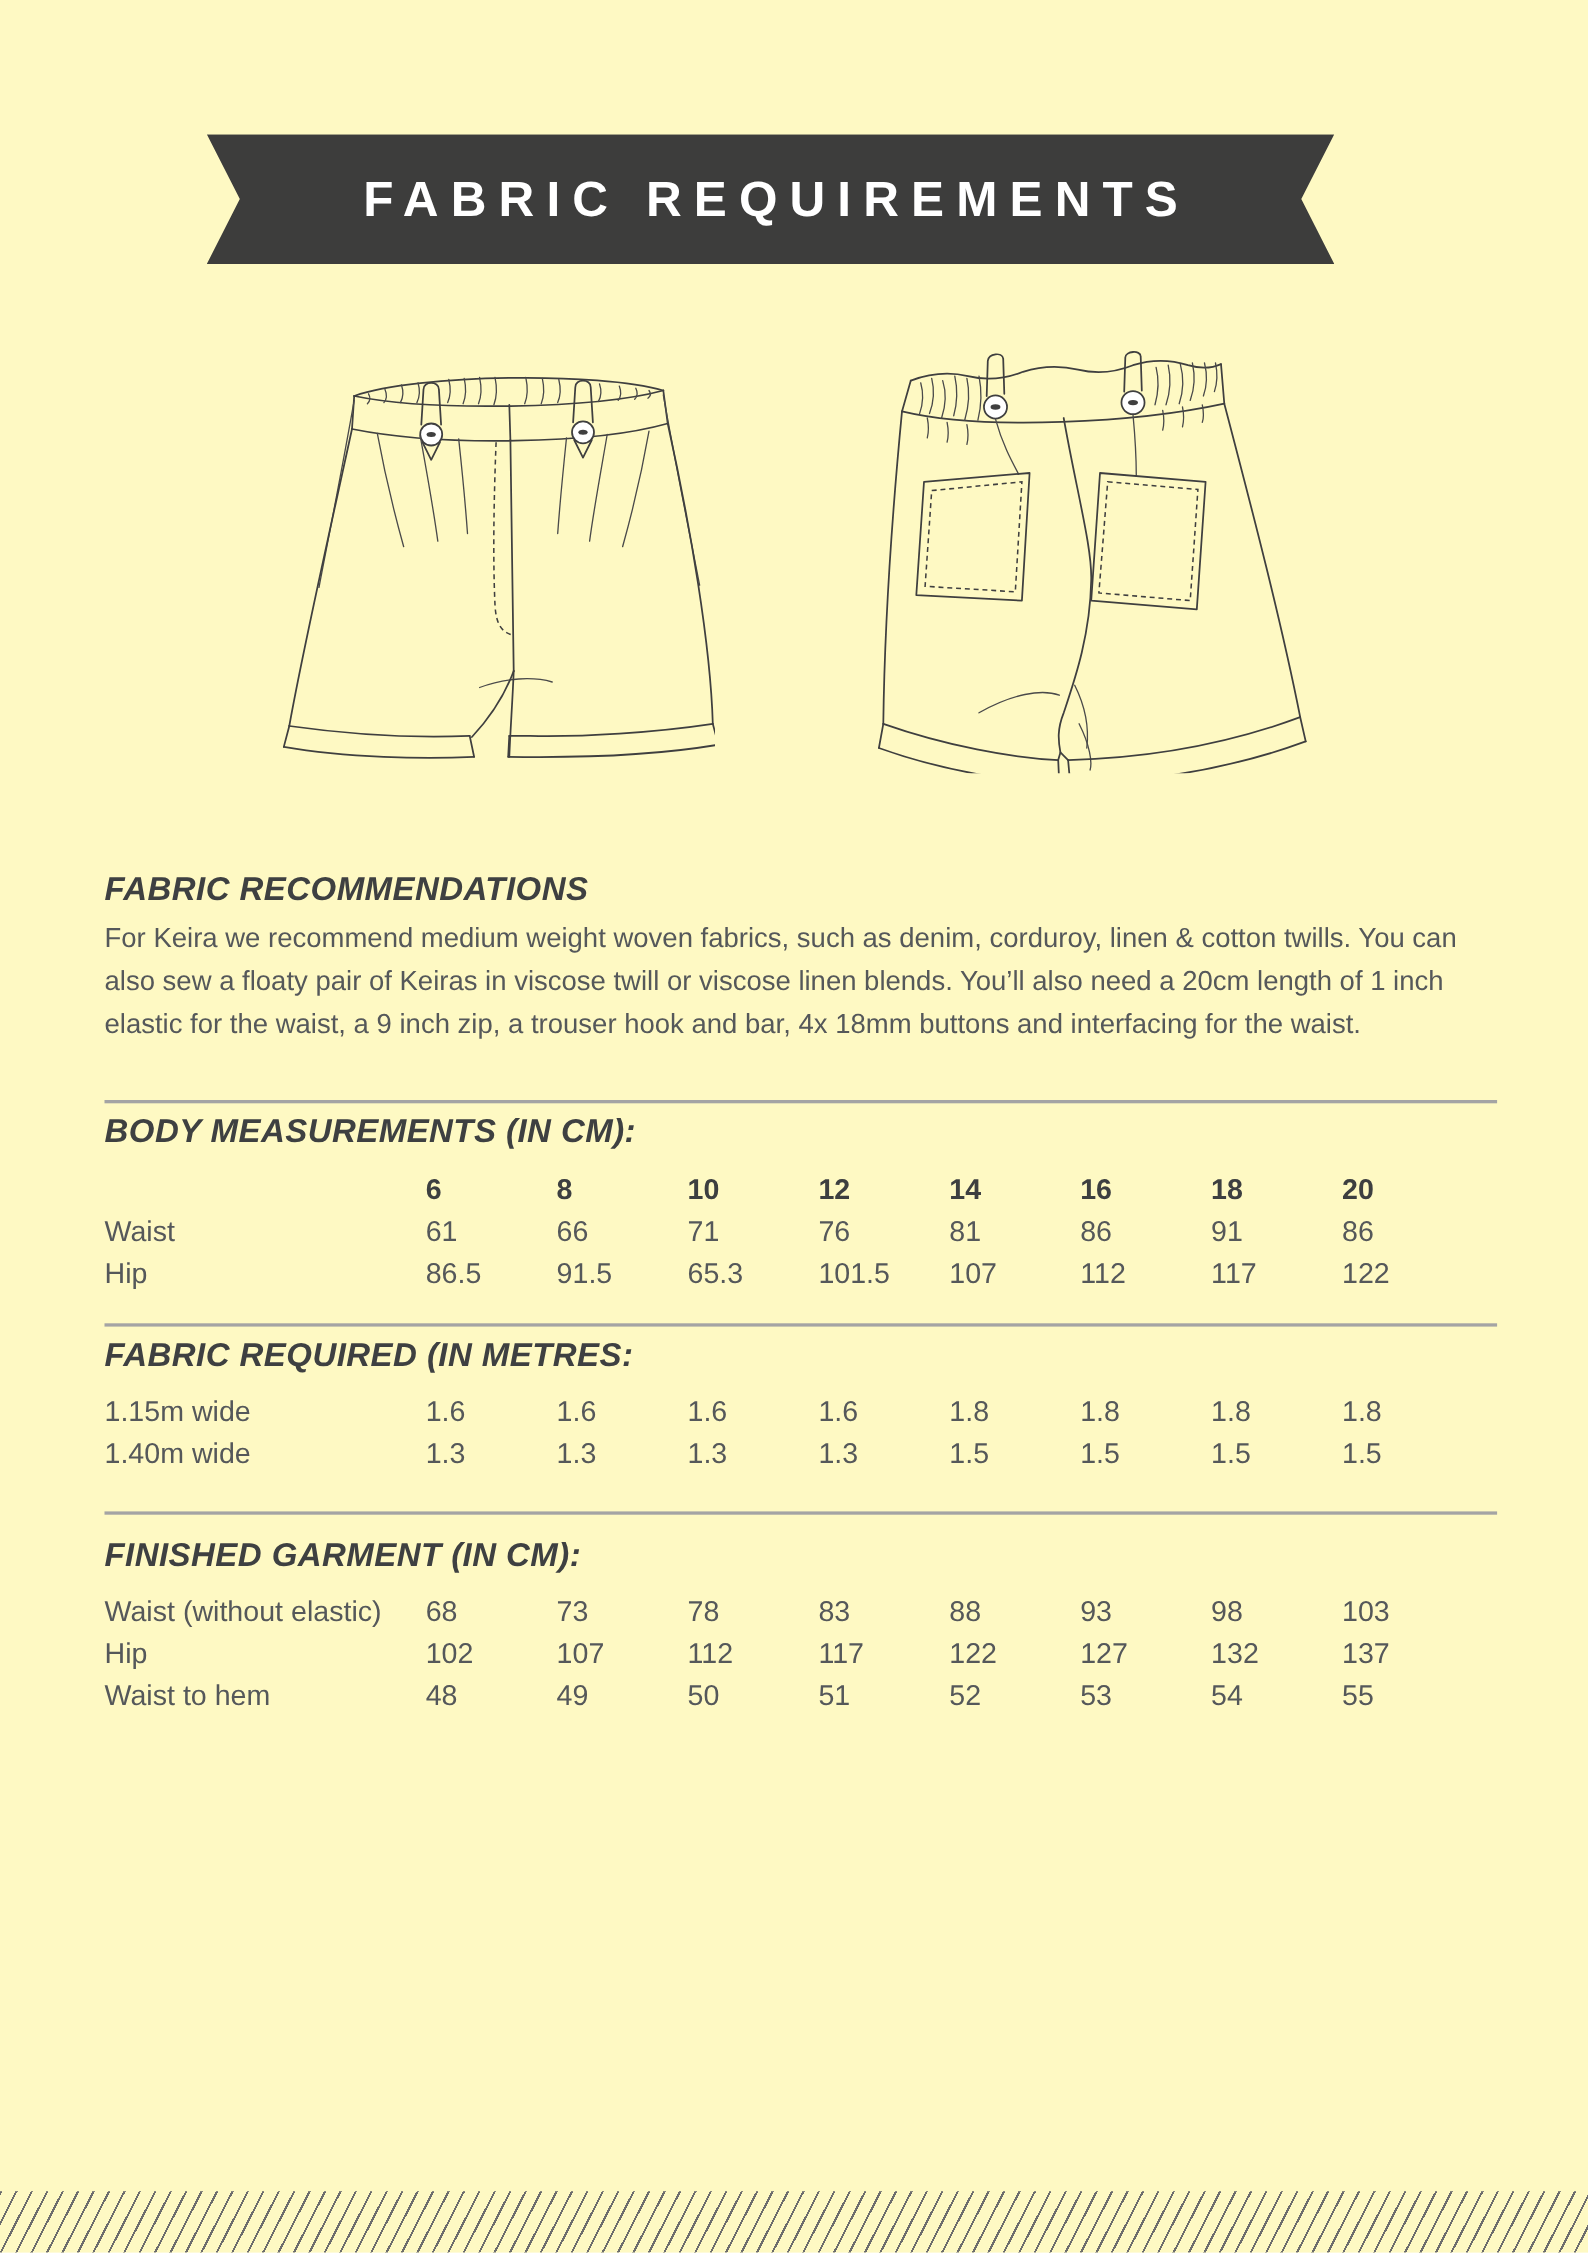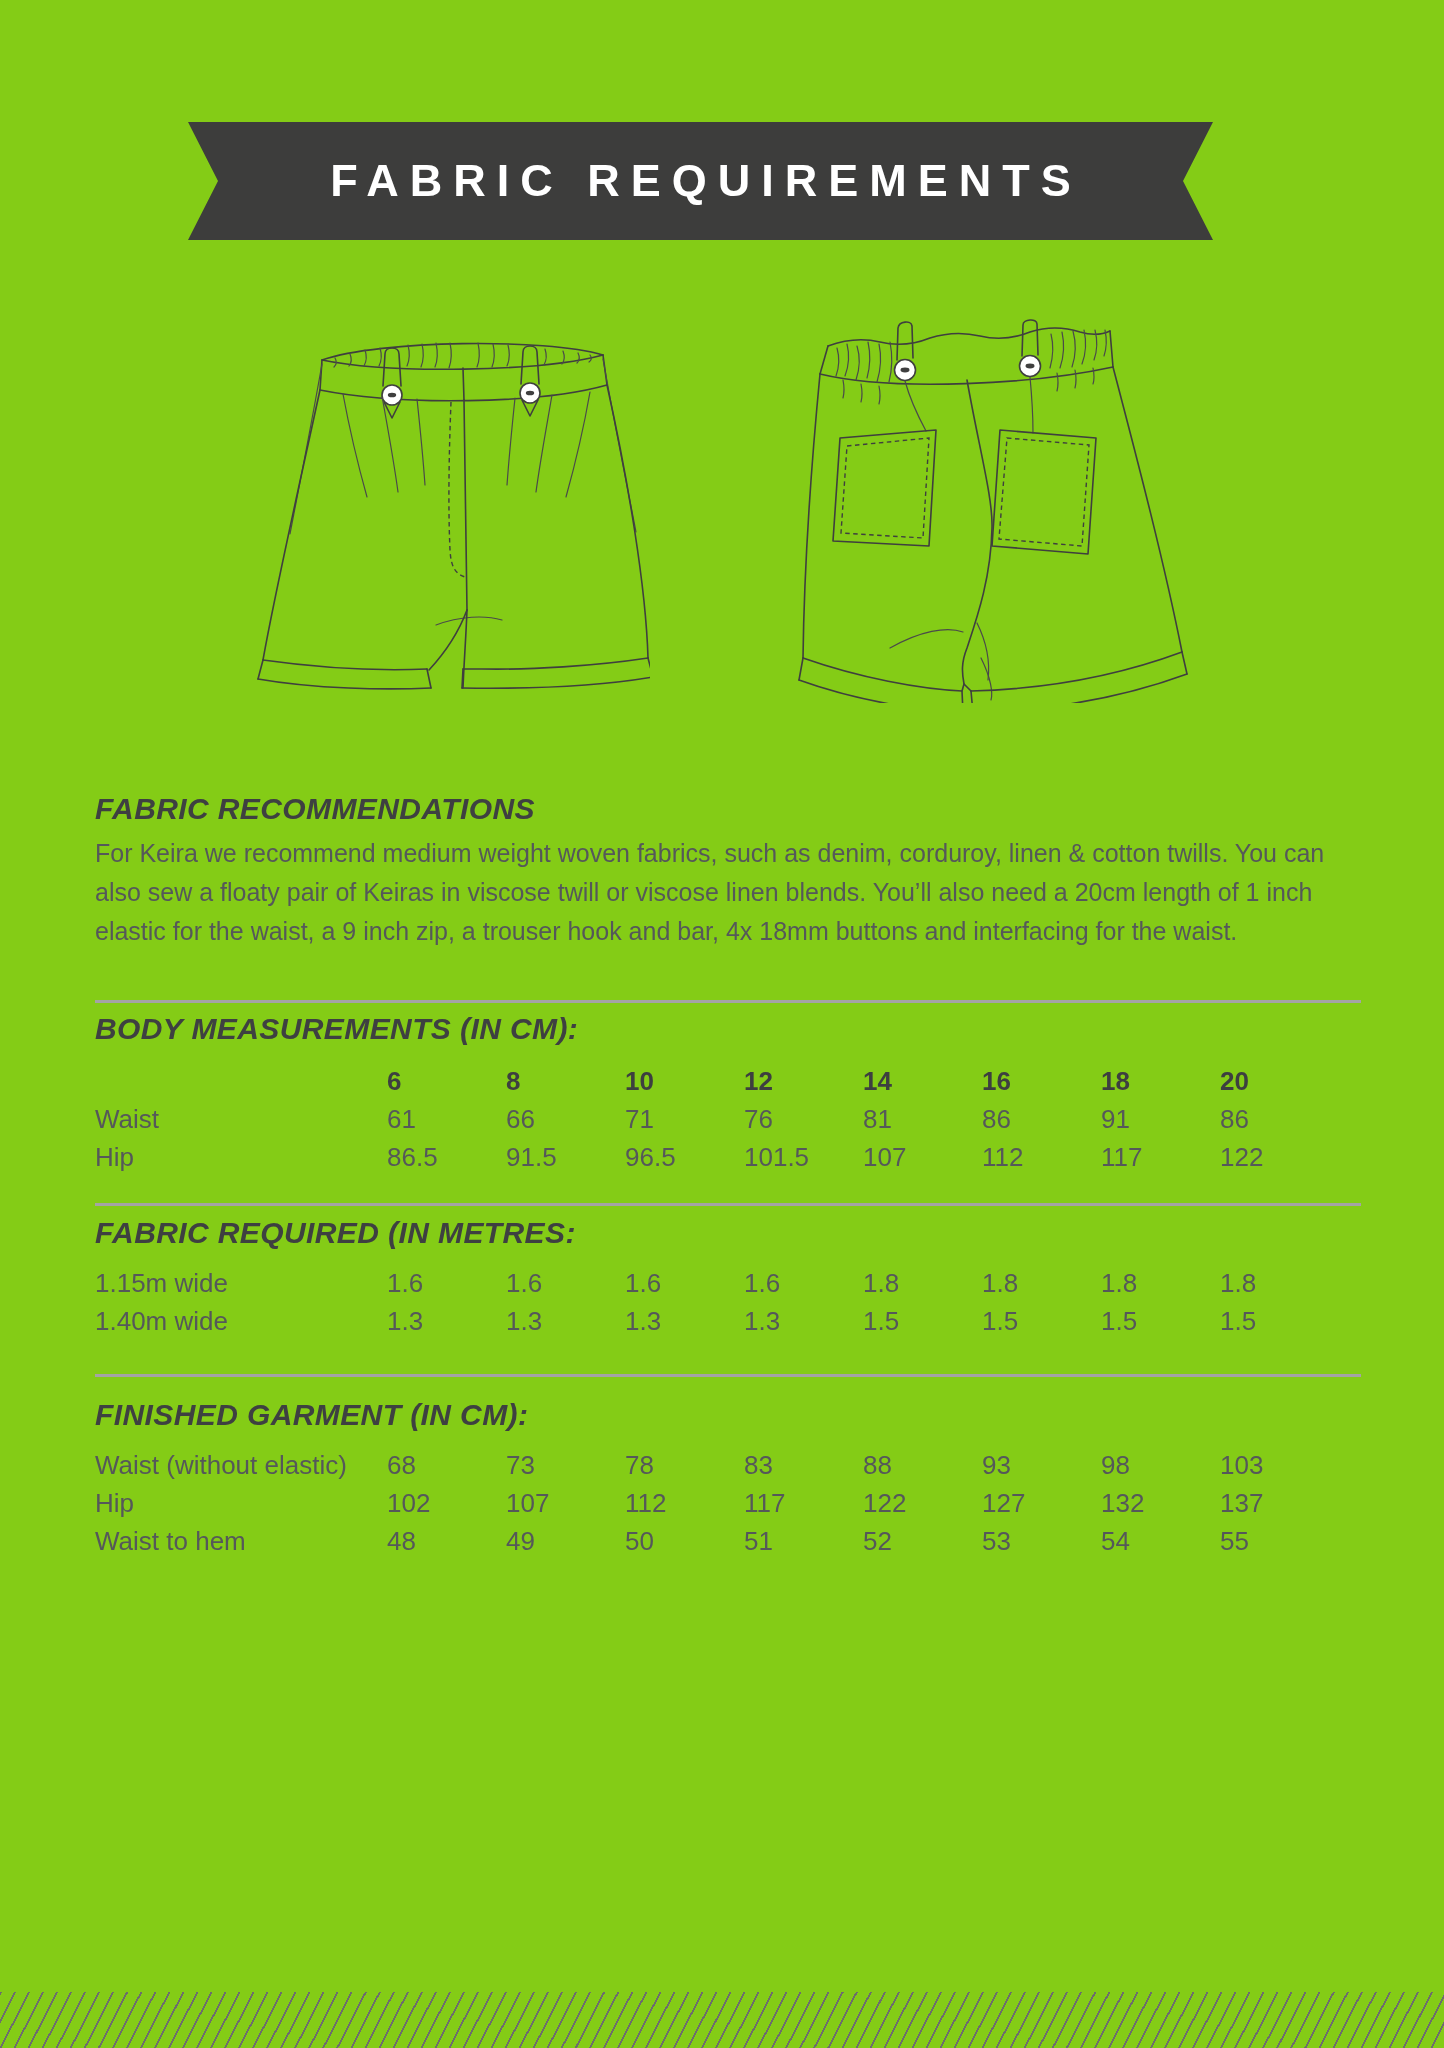--- a/index.html
+++ b/index.html
@@ -1,16 +1,16 @@
 <!DOCTYPE html>
 <html><head>
 <meta charset="utf-8">
 <style>
   html,body{margin:0;padding:0;background:#fff;}
-  #page{position:relative;width:1444px;height:2048px;background:#84cc16;overflow:hidden;
+  #page{position:relative;width:1444px;height:2048px;background:#fef9c3;overflow:hidden;
         font-family:"Liberation Sans",sans-serif;}
   
   #banner{position:absolute;left:188px;top:122px;width:1025px;height:118px;background:#3d3d3c;
           clip-path:polygon(0 0,100% 0,calc(100% - 30px) 50%,100% 100%,0 100%,30px 50%);
           display:flex;align-items:center;justify-content:center;}
   #banner .title{color:#ffffff;font-size:45px;font-weight:bold;letter-spacing:11px;
                  text-align:center;white-space:nowrap;padding-left:11px;}
   
   .illus{position:absolute;}
   .illus svg{display:block;}
@@ -203,21 +203,21 @@
         <div class="val">76</div>
         <div class="val">81</div>
         <div class="val">86</div>
         <div class="val">91</div>
         <div class="val">86</div>
       </div>
       <div class="trow">
         <div class="lbl">Hip</div>
         <div class="val">86.5</div>
         <div class="val">91.5</div>
-        <div class="val">96.5</div>
+        <div class="val">65.3</div>
         <div class="val">101.5</div>
         <div class="val">107</div>
         <div class="val">112</div>
         <div class="val">117</div>
         <div class="val">122</div>
       </div>
     </div>
   </div>
 
   <div class="divider" style="top:1203px;"></div>

